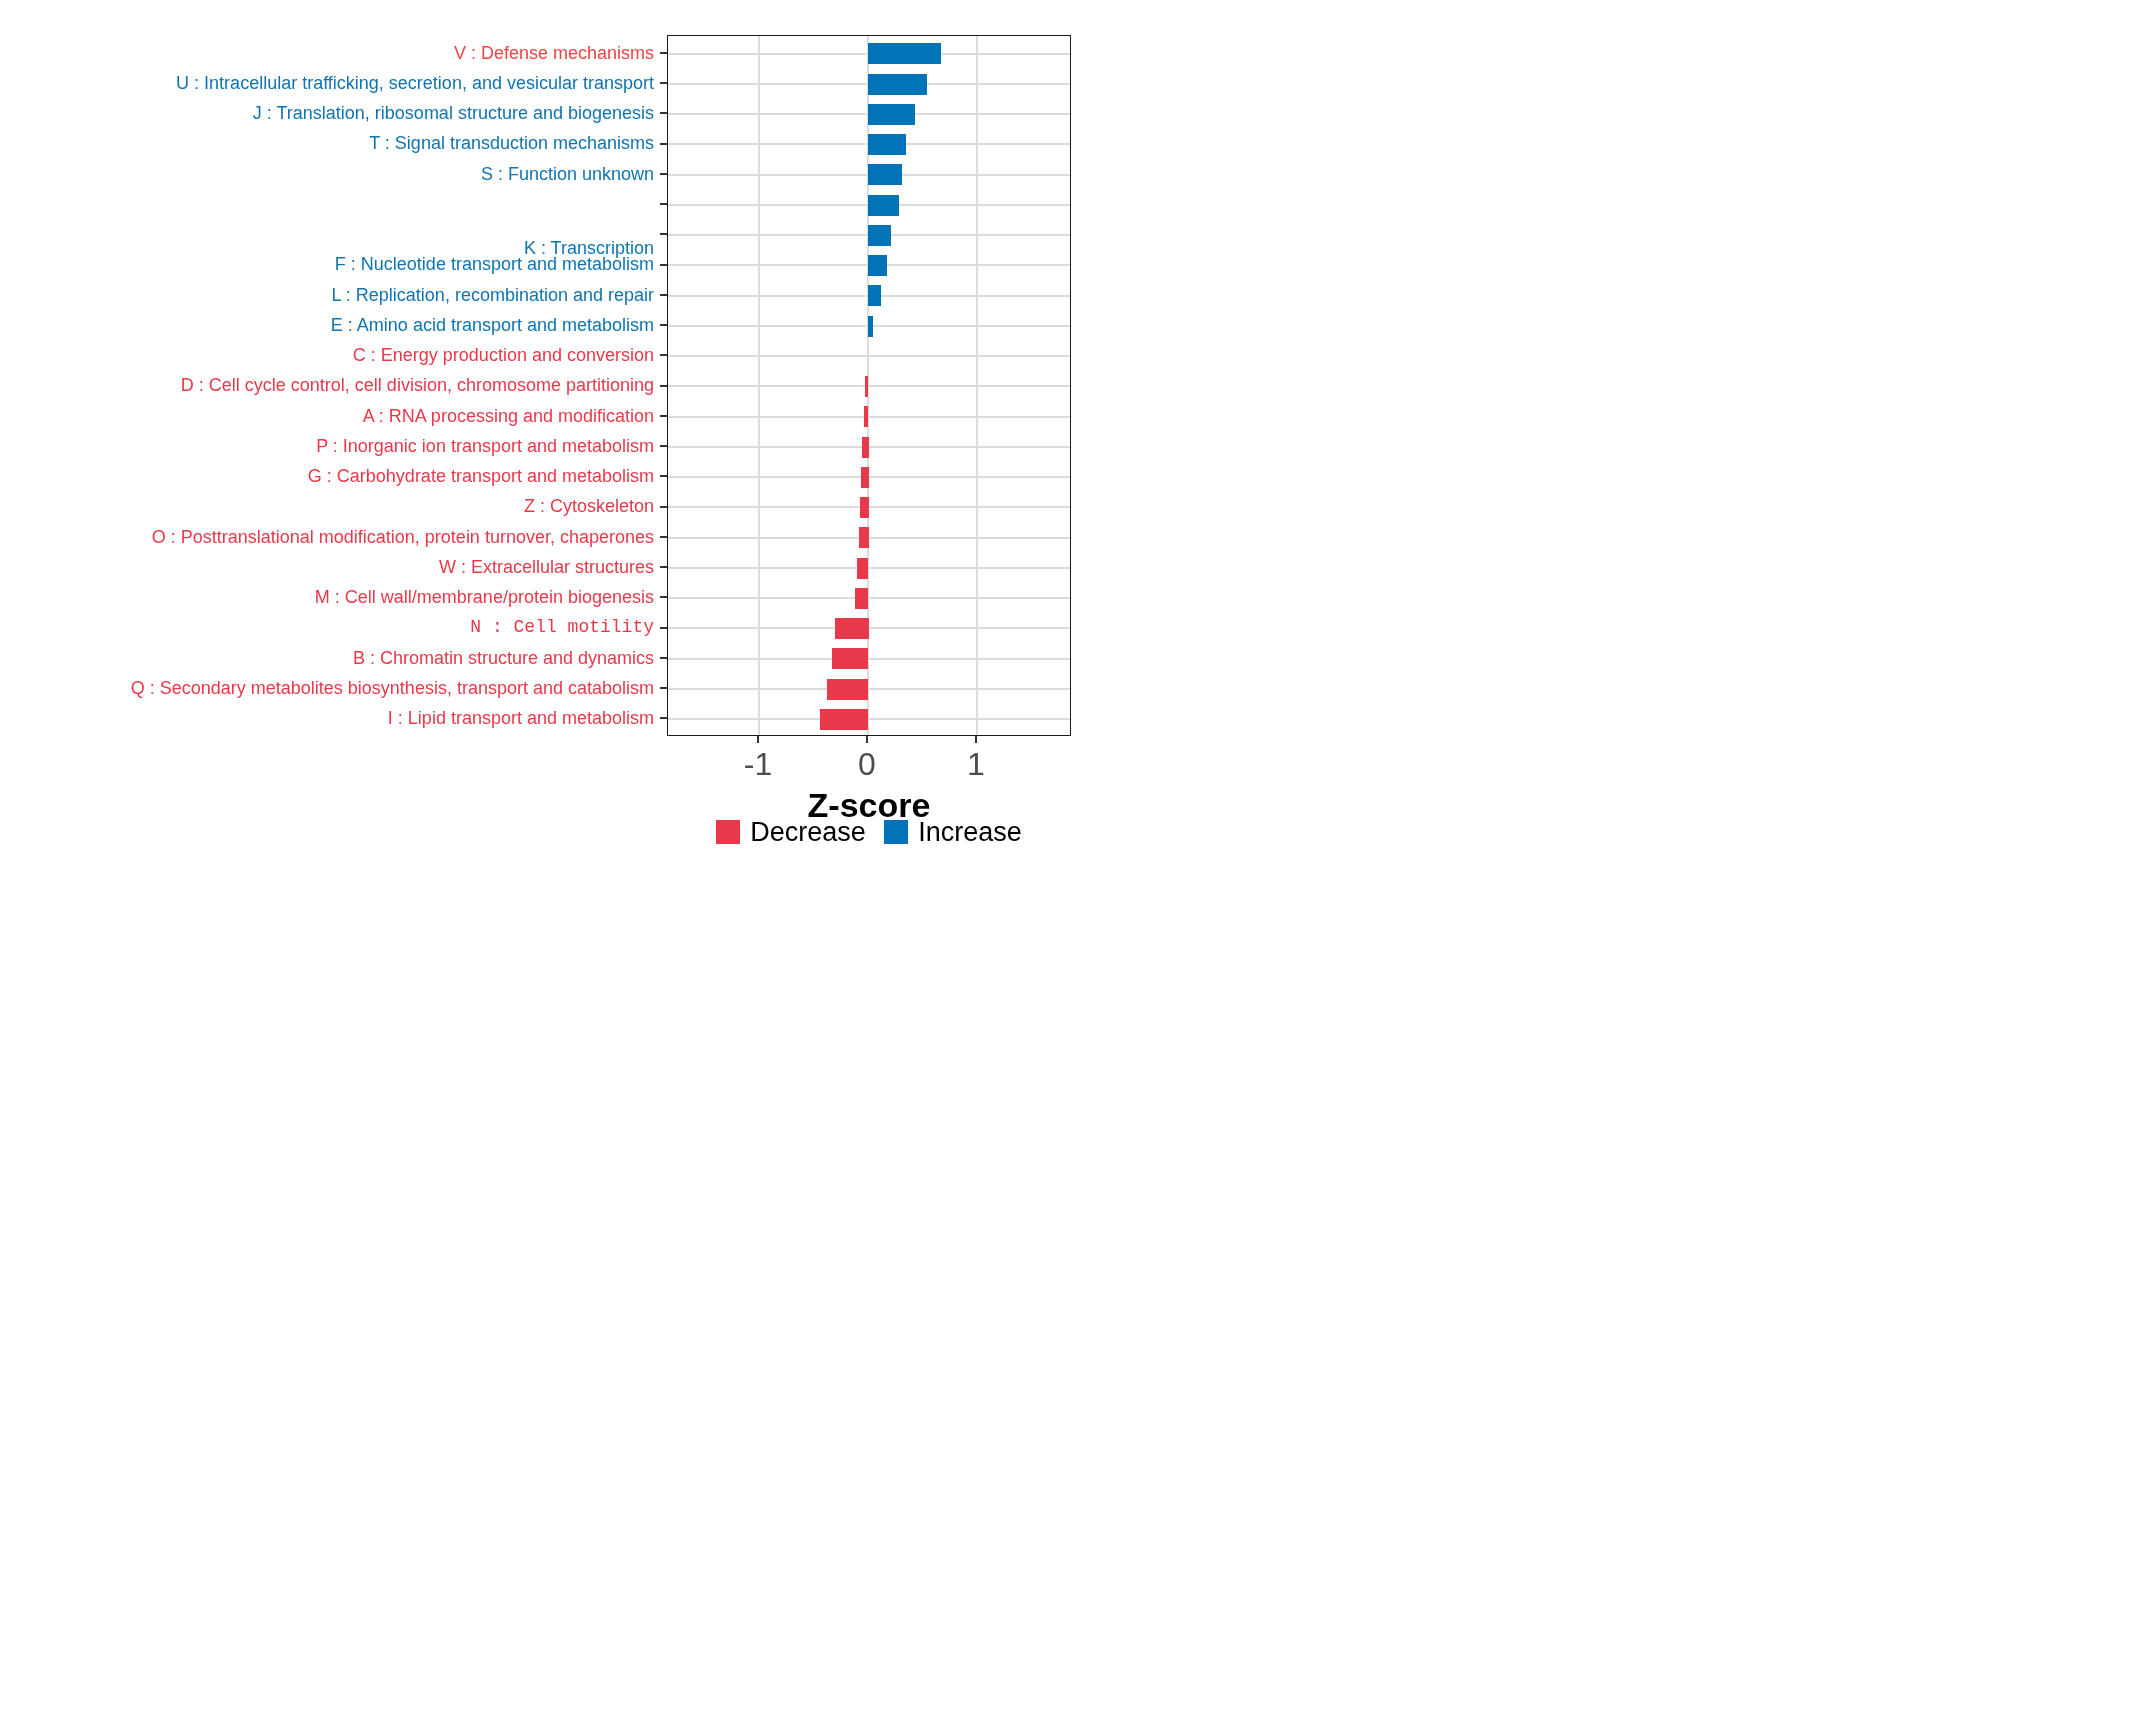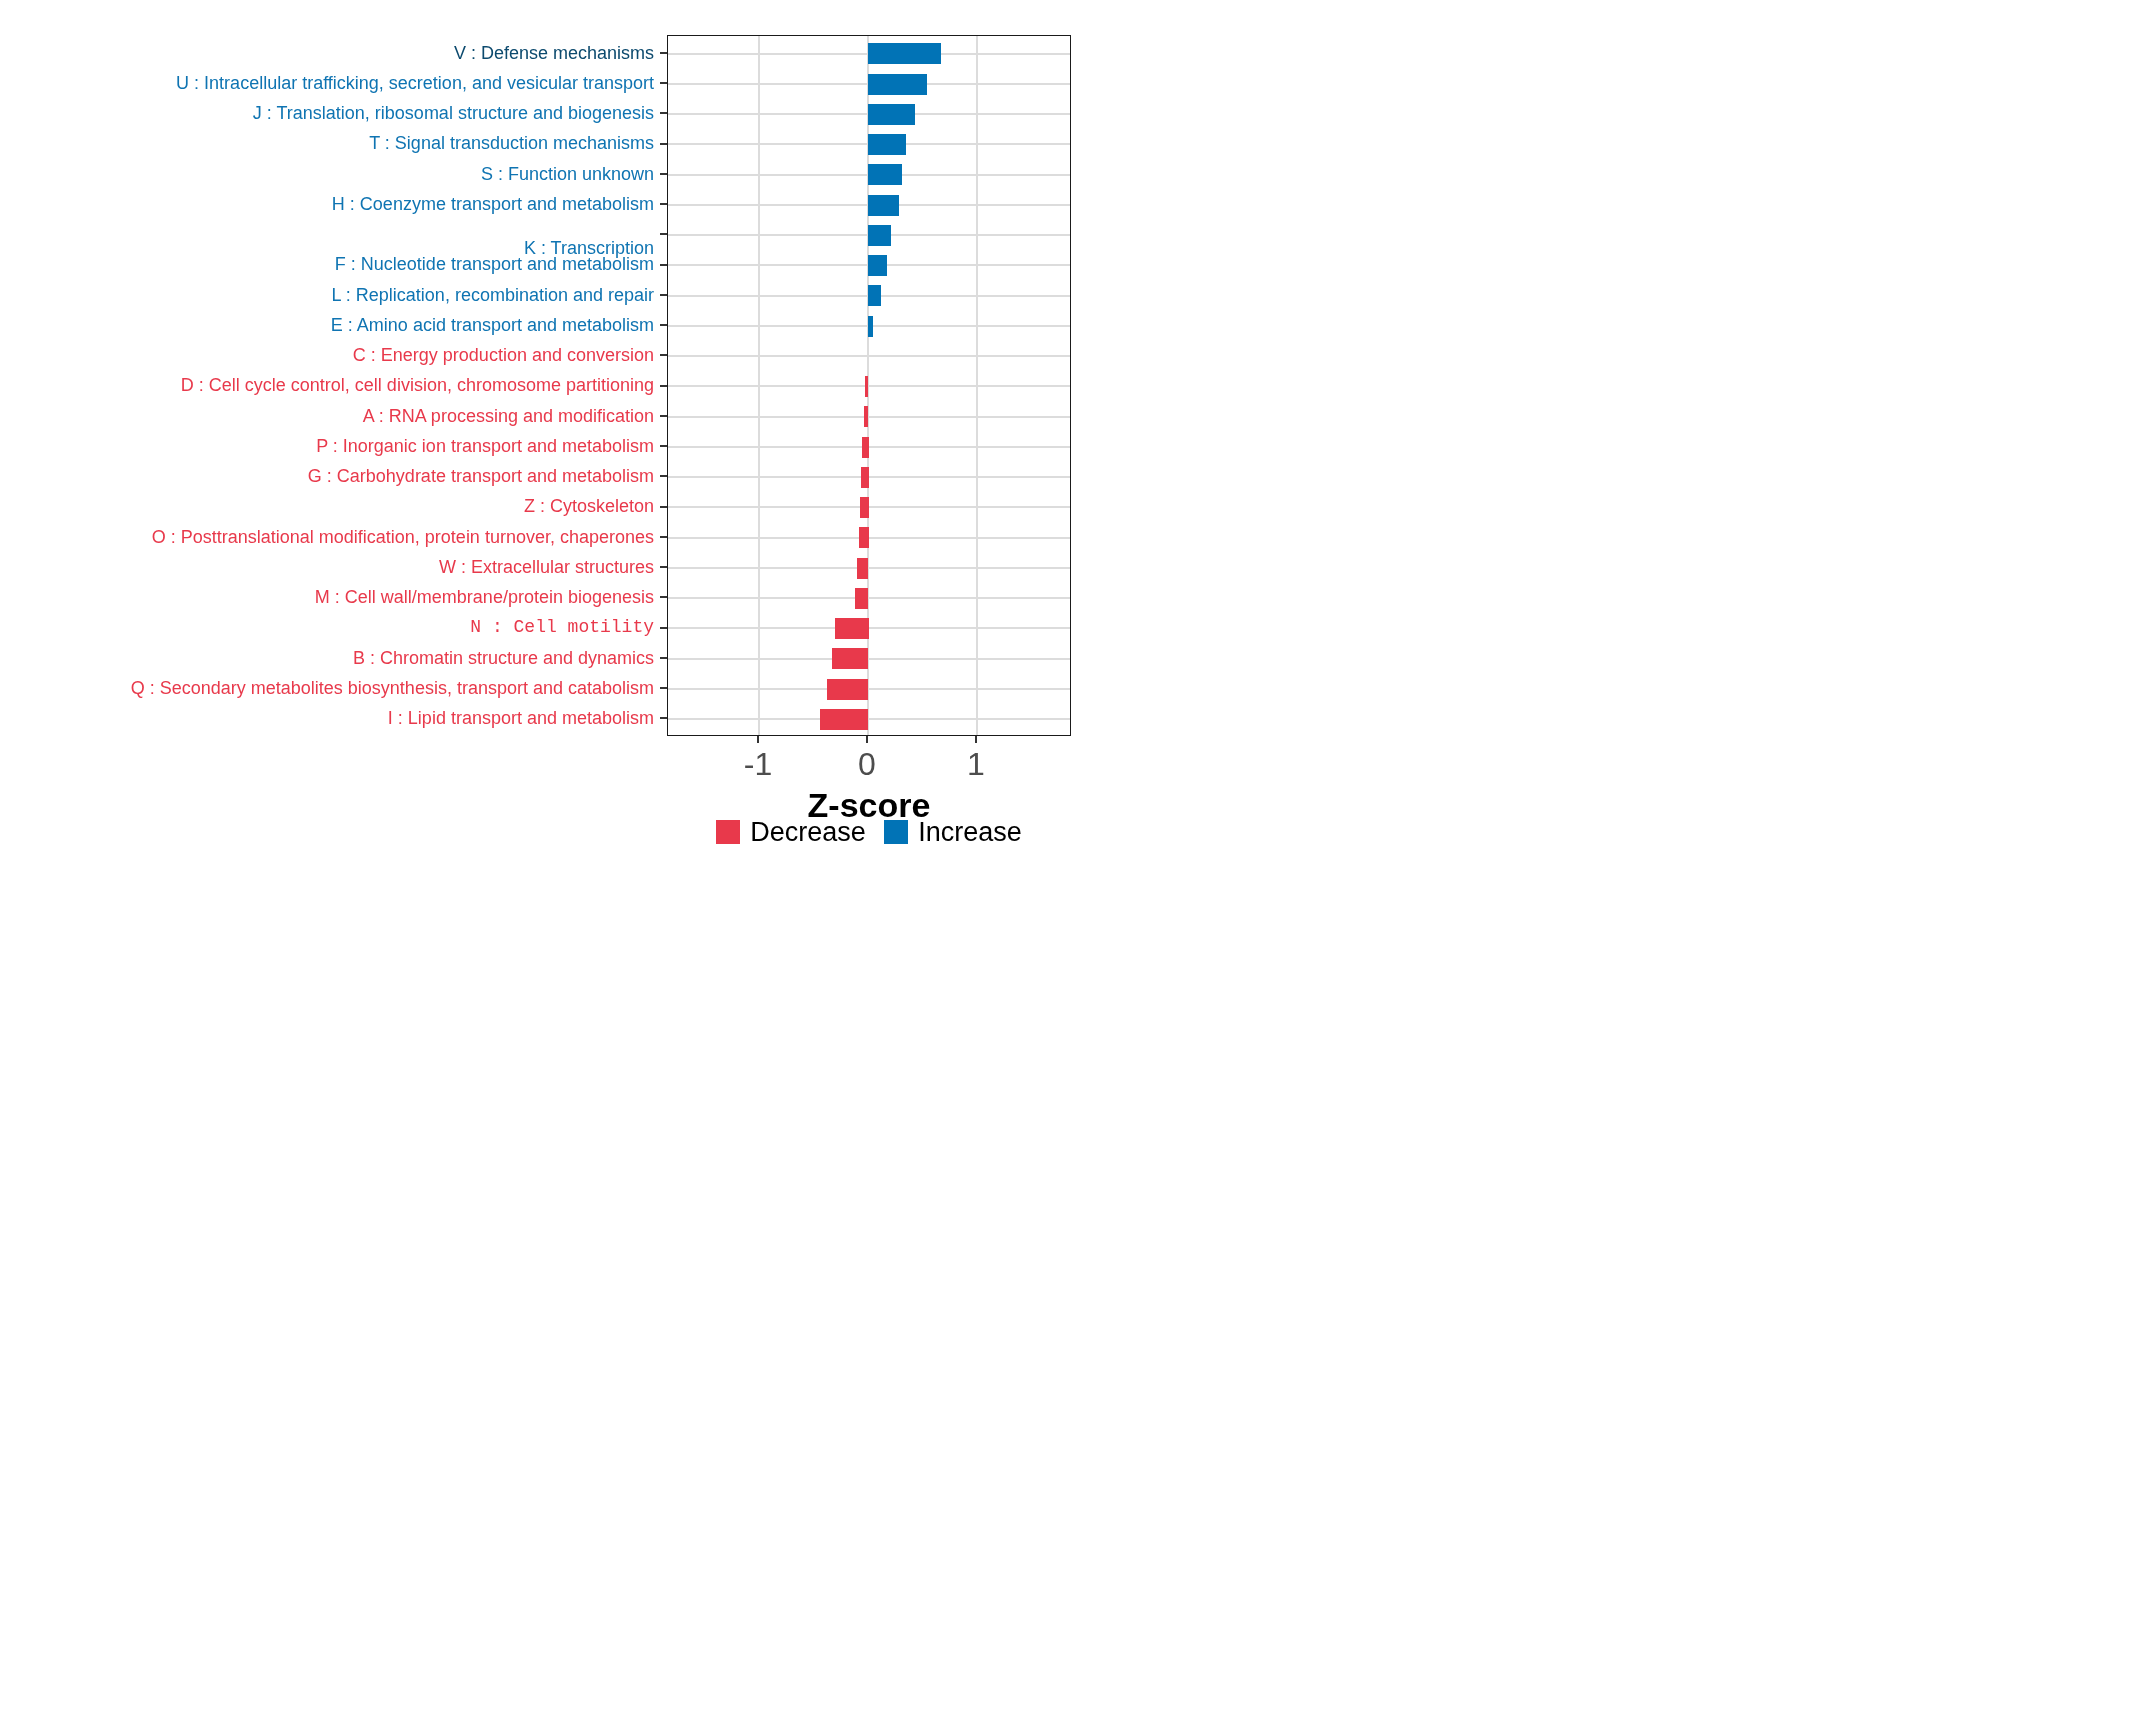--- a/index.html
+++ b/index.html
@@ -87,26 +87,25 @@
       <div class="gridline-h" style="top: 591px;"></div>
       <div class="bar" style="top: 582px; width: 34px; left: 167px; background: rgb(232, 57, 75);"></div>
       <div class="gridline-h" style="top: 622px;"></div>
       <div class="bar" style="top: 612px; width: 36px; left: 164px; background: rgb(232, 57, 75);"></div>
       <div class="gridline-h" style="top: 652px;"></div>
       <div class="bar" style="top: 643px; width: 41px; left: 159px; background: rgb(232, 57, 75);"></div>
       <div class="gridline-h" style="top: 682px;"></div>
       <div class="bar" style="top: 673px; width: 48px; left: 152px; background: rgb(232, 57, 75);"></div>
     </div>
   <div id="ylabels">
-      <div class="ylab" style="top: 2.7px; color: #0c4a6e;">V : Defense mechanisms</div>
+      <div class="ylab" style="top: 2.7px; color: #ef4444;">V : Defense mechanisms</div>
       <div class="ylab" style="top: 33px; color: rgb(15, 116, 178);">U : Intracellular trafficking, secretion, and vesicular transport</div>
       <div class="ylab" style="top: 63px; color: rgb(15, 116, 178);">J : Translation, ribosomal structure and biogenesis</div>
       <div class="ylab" style="top: 93px; color: rgb(15, 116, 178);">T : Signal transduction mechanisms</div>
       <div class="ylab" style="top: 124px; color: rgb(15, 116, 178);">S : Function unknown</div>
-      <div class="ylab" style="top: 154px; color: rgb(15, 116, 178);">H : Coenzyme transport and metabolism</div>
       <div class="ylab" style="top: 184px; color: rgb(15, 116, 178); margin-top: 14px;">K : Transcription</div>
       <div class="ylab" style="top: 214px; color: rgb(15, 116, 178);">F : Nucleotide transport and metabolism</div>
       <div class="ylab" style="top: 245px; color: rgb(15, 116, 178);">L : Replication, recombination and repair</div>
       <div class="ylab" style="top: 275px; color: rgb(15, 116, 178); padding-left: 36px;">E : Amino acid transport and metabolism</div>
       <div class="ylab" style="top: 305px; color: rgb(232, 57, 75);">C : Energy production and conversion</div>
       <div class="ylab" style="top: 335px; color: rgb(232, 57, 75);">D : Cell cycle control, cell division, chromosome partitioning</div>
       <div class="ylab" style="top: 366px; color: rgb(232, 57, 75);">A : RNA processing and modification</div>
       <div class="ylab" style="top: 396px; color: rgb(232, 57, 75);">P : Inorganic ion transport and metabolism</div>
       <div class="ylab" style="top: 426px; color: rgb(232, 57, 75);">G : Carbohydrate transport and metabolism</div>
       <div class="ylab" style="top: 456px; color: rgb(232, 57, 75);">Z : Cytoskeleton</div>

